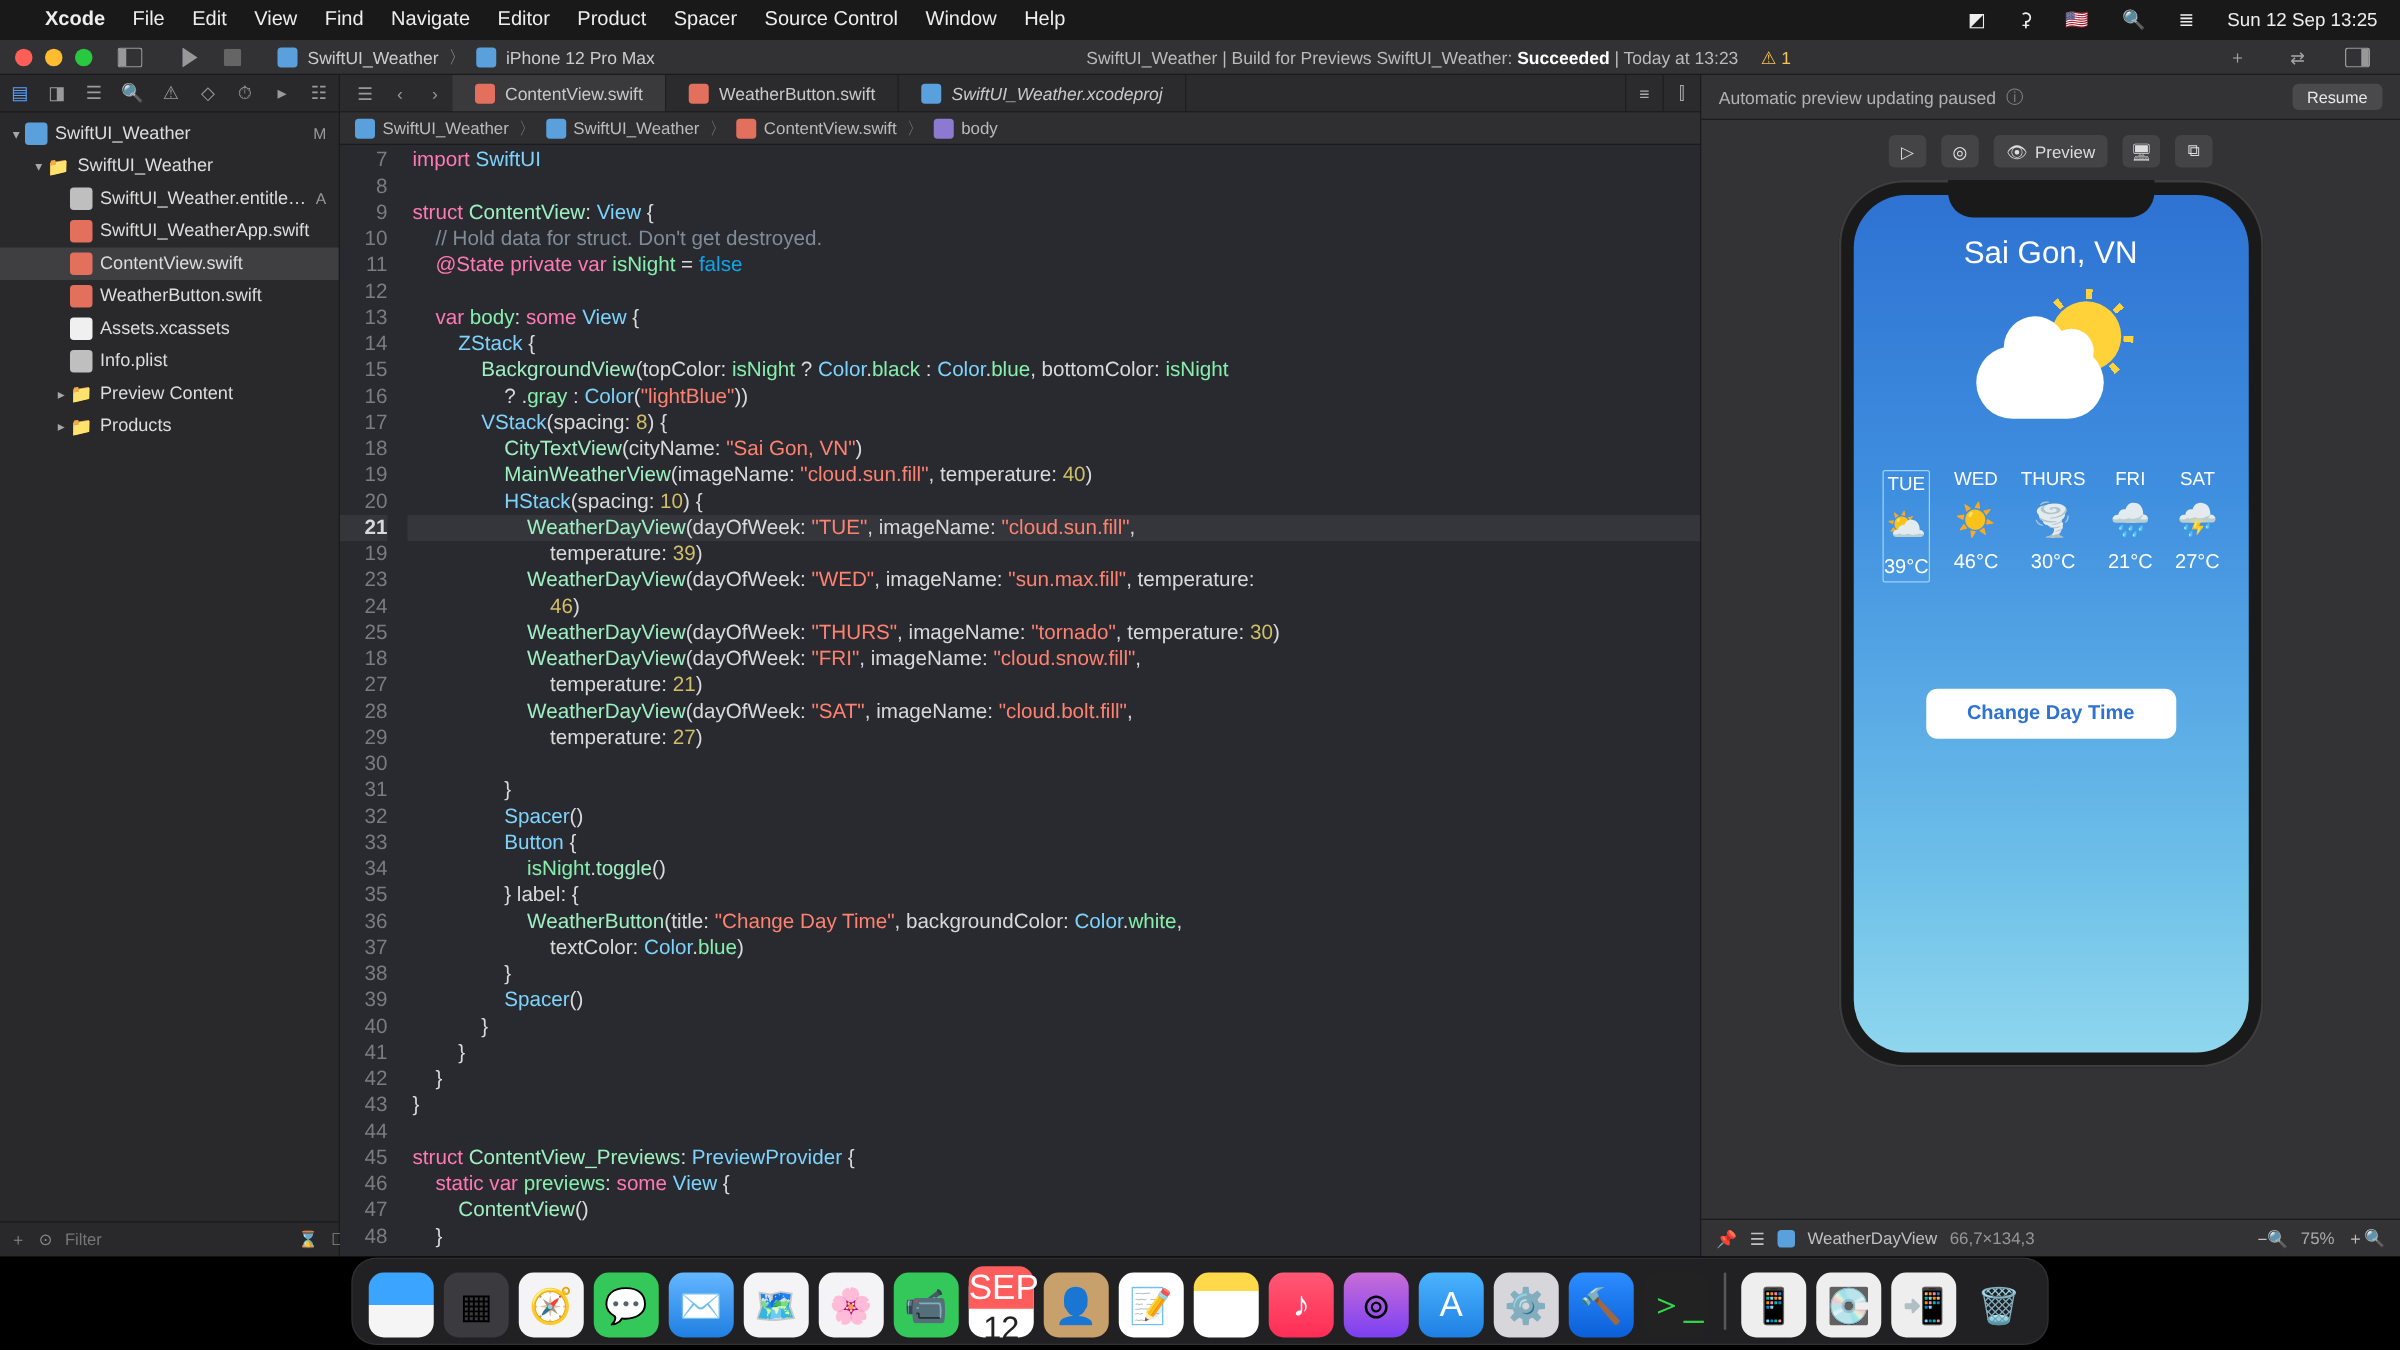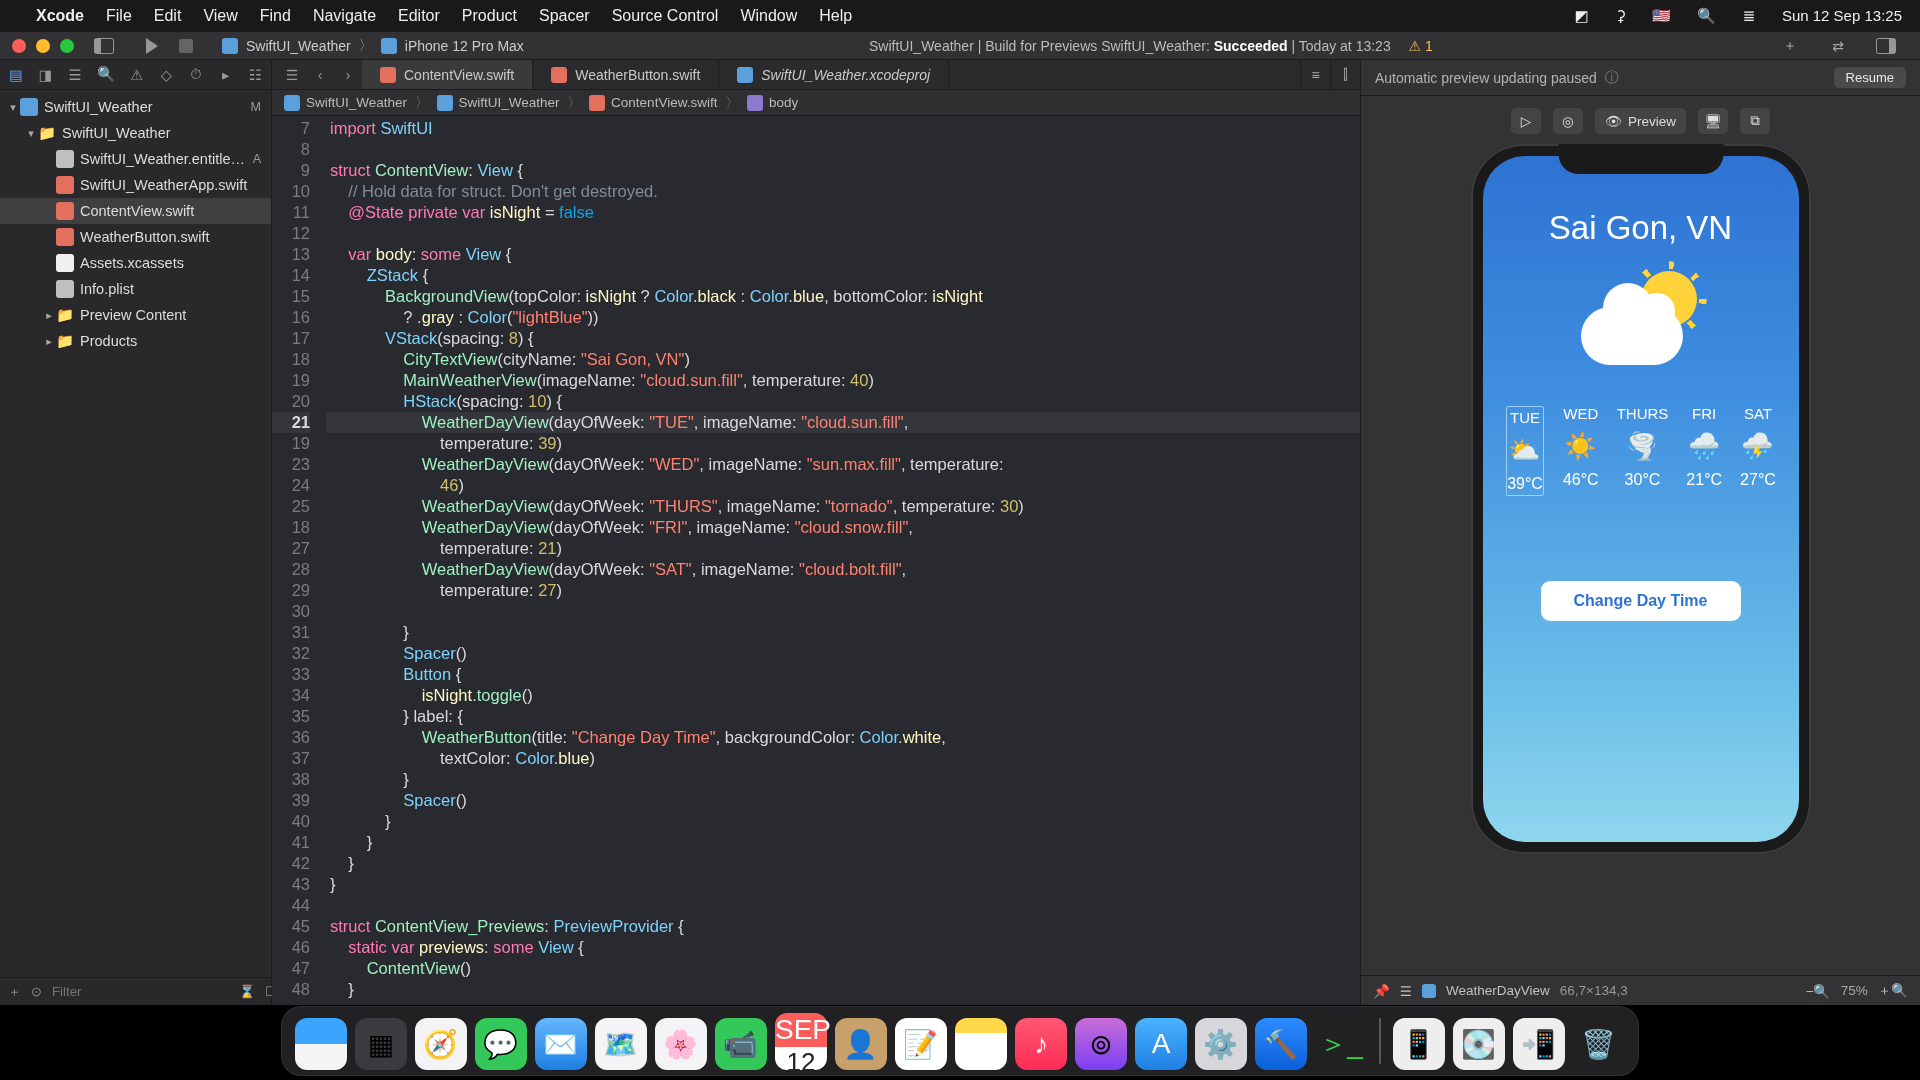--- a/index.html
+++ b/index.html
@@ -83,21 +83,21 @@
   .gutter { width:48px; text-align:right; padding:2px 10px 2px 0; color:#7b7b80; user-select:none; background:#292a2f; }
   .codelines { flex:1; padding:2px 0 2px 6px; color:#d9d9dc; overflow:hidden; white-space:pre; }
   .codelines .ln { display:block; height:21px; padding-left:4px;}
   .codelines .ln.hl { background:#35363c; }
   .gutter .gl { display:block; height:21px;}
   .gutter .gl.hl { background:#35363c; font-weight:600; color:#d9d9dc;}
   
   .kw   { color:#ff7ab3; }      
   .type { color:#7dd3fc; }      
   .typegreen { color:#9ef0c1; } 
-  .prop { color:#fef9c3; }      
+  .prop { color:#86efac; }      
   .str  { color:#ff8170; }      
   .num  { color:#d0bf69; }      
   .cmt  { color:#7f8c98; font-style:normal; }
   .bool { color:#0ea5e9; }
   .fn   { color:#9ef0c1; }
 
   
   .canvas-top { height:36px; display:flex; align-items:center; padding:0 14px; color:#c8c8c8; font-size:14px; border-bottom:1px solid #1b1b1c; }
   .canvas-top .info { opacity:.85; display:flex; align-items:center; gap:8px;}
   .canvas-top .flex { flex:1; }
@@ -107,21 +107,21 @@
   .canvas-ctrls .btn { height:26px; padding:0 10px; display:flex; align-items:center; gap:6px; background:#444446; border-radius:5px; color:#ddd; font-size:13.5px; }
   .canvas-ctrls .btn.icononly { width:30px; justify-content:center; padding:0; }
 
   .canvas-body { flex:1; display:flex; align-items:flex-start; justify-content:center; padding-top:4px; }
 
   
   .iphone { width:340px; height:710px; border-radius:52px; padding:12px; background:#1a1a1a; box-shadow:0 0 0 2px #3d3d3f inset; position:relative; }
   .iphone .screen { width:100%; height:100%; border-radius:42px; overflow:hidden; position:relative;
       background:linear-gradient(to bottom,#2e72d2 0%,#3f8fe0 35%,#6fc1e9 80%,#8fd6ee 100%); text-align:center; color:#fff;}
   .iphone .notch { position:absolute; top:0; left:50%; transform:translateX(-50%); width:165px; height:30px; background:#1a1a1a; border-bottom-left-radius:20px; border-bottom-right-radius:20px; z-index:3;}
-  .iphone .city { font-size:33px; font-weight:500; margin-top:53px; }
+  .iphone .city { font-size:25px; font-weight:500; margin-top:32px; }
   .iphone .bigtemp { font-size:76px; font-weight:500; margin-top:28px; letter-spacing:1px;}
   .iphone .days { display:flex; justify-content:center; gap:18px; margin-top:40px;}
   .iphone .day { display:flex; flex-direction:column; align-items:center; gap:9px; font-size:15px;}
   .iphone .day .dw { font-weight:500;}
   .iphone .day.sel { outline:1.5px solid #9ecfff; padding:4px 2px; border-radius:3px; outline-offset:-2px;}
   .iphone .day .dicon { font-size:26px;}
   .iphone .day .dt { font-size:16px; }
   .iphone .changebtn { margin:84px auto 0; width:200px; background:#fff; color:#2e72d2; border-radius:9px; height:40px; display:flex; align-items:center; justify-content:center; font-size:16px; font-weight:600;}
   .iphone .mainicon { width:120px; height:96px; margin:22px auto 0; position:relative;}
   .iphone .mainicon .sun { position:absolute; right:4px; top:2px; width:56px; height:56px; background:#ffd23a; border-radius:50%;

